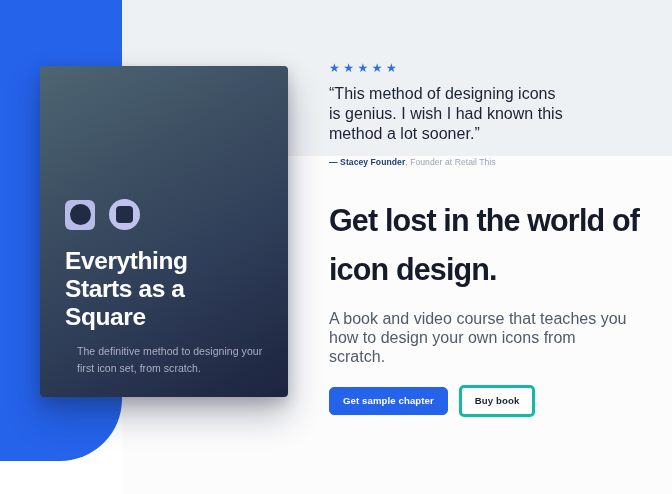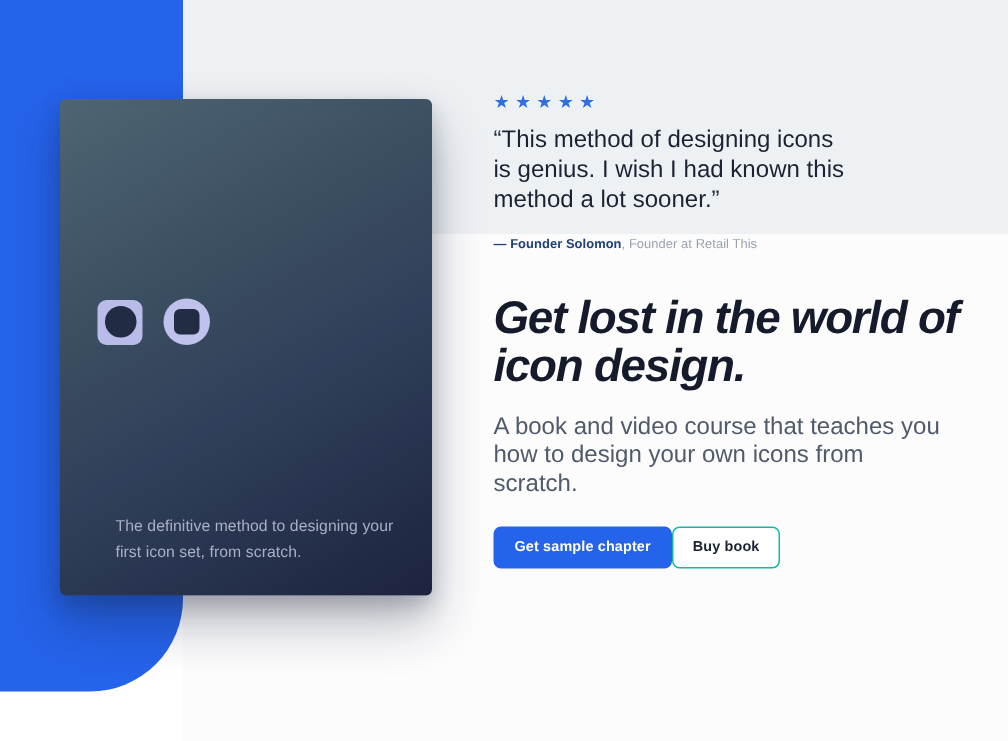--- a/index.html
+++ b/index.html
@@ -200,41 +200,41 @@
   
   .hero {
     position: absolute;
     left: 329px;
     top: 196px;
     width: 320px;
   }
 
   .hero-heading {
     font-size: 30.5px;
-    line-height: 32px;
+    line-height: 49px;
     font-weight: bold;
     color: #151b2b;
     letter-spacing: -0.85px;
     width: 312px;
-    font-style: italic;
   }
 
   .hero-sub {
     margin-top: 15px;
     width: 300px;
     font-size: 16px;
     line-height: 19px;
     color: #505a6b;
     letter-spacing: 0.01px;
   }
 
   .cta-row {
     margin-top: 19px;
     display: flex;
     align-items: center;
+    gap: 11px;
   }
 
   .btn {
     font-family: "Liberation Sans", sans-serif;
     font-size: 9.6px;
     font-weight: bold;
     letter-spacing: 0.1px;
     border-radius: 5px;
     cursor: pointer;
     white-space: nowrap;
@@ -243,21 +243,21 @@
   .btn-primary {
     background: #2563eb;
     color: #ffffff;
     border: 1px solid #2563eb;
     padding: 7px 13px 8px;
   }
 
   .btn-secondary {
     background: #ffffff;
     color: #1b2233;
-    border: 1px solid #14b8a6;
+    border: 3px solid #14b8a6;
     padding: 7px 13px 8px;
   }
 </style>
 </head>
 <body>
 
 <div class="stage">
 
   <div class="bg-lower"></div>
   <div class="bg-testimonial-band"></div>
@@ -265,38 +265,39 @@
   <div class="blue-panel"></div>
 
   <div class="book">
     <div class="book-inner">
 
       <div class="book-icons">
         <div class="icon-square-circle"></div>
         <div class="icon-circle-square"></div>
       </div>
 
+      <div class="book-title">Everything Starts as a Square</div>
       <div class="book-subtitle">The definitive method to designing your first icon set, from scratch.</div>
     </div>
   </div>
 
   <div class="testimonial">
     <div class="stars">
       <span class="star">★</span>
       <span class="star">★</span>
       <span class="star">★</span>
       <span class="star">★</span>
       <span class="star">★</span>
     </div>
 
     <div class="quote">“This method of designing icons is genius. I wish I had known this method a lot sooner.”</div>
 
     <div class="attribution">
       <span class="dash">—</span>
-      <span class="name">Founder Solomon</span><span class="role">, Founder at Retail This</span>
+      <span class="name">Stacey Founder</span><span class="role">, Founder at Retail This</span>
     </div>
   </div>
 
   <div class="hero">
     <h1 class="hero-heading">Get lost in the world of icon design.</h1>
     <p class="hero-sub">A book and video course that teaches you how to design your own icons from scratch.</p>
 
     <div class="cta-row">
       <button class="btn btn-primary">Get sample chapter</button>
       <button class="btn btn-secondary">Buy book</button>

